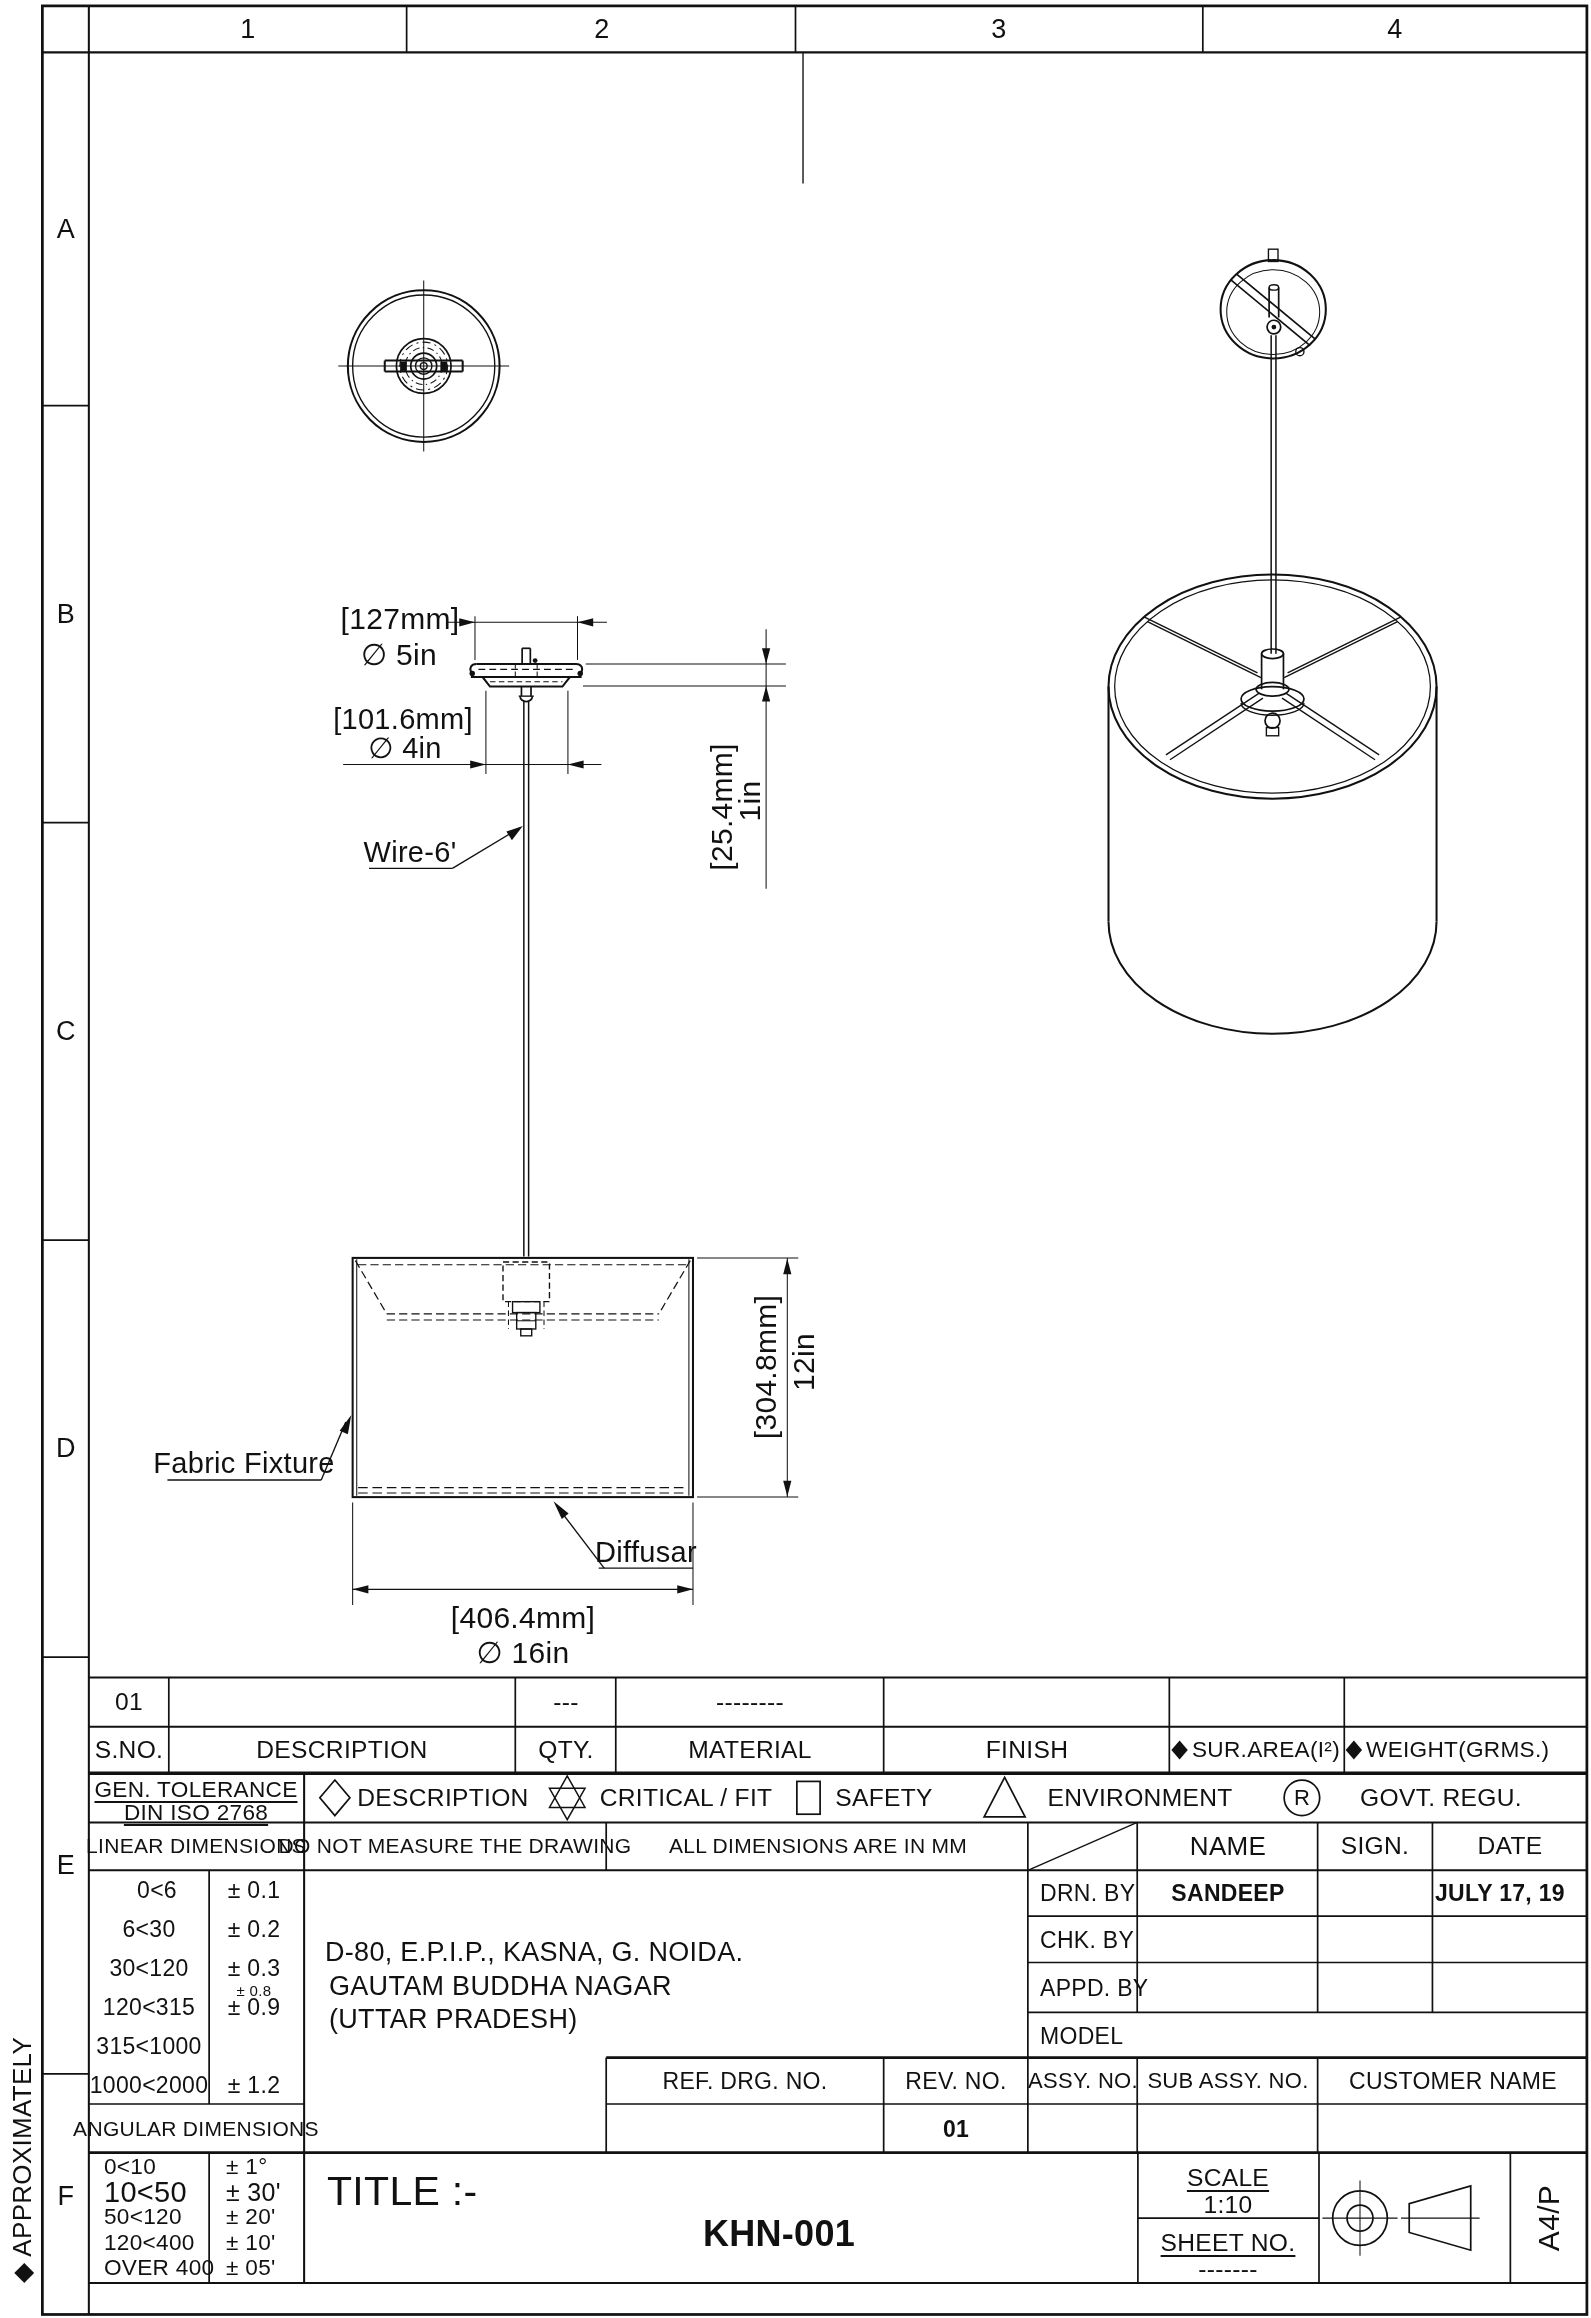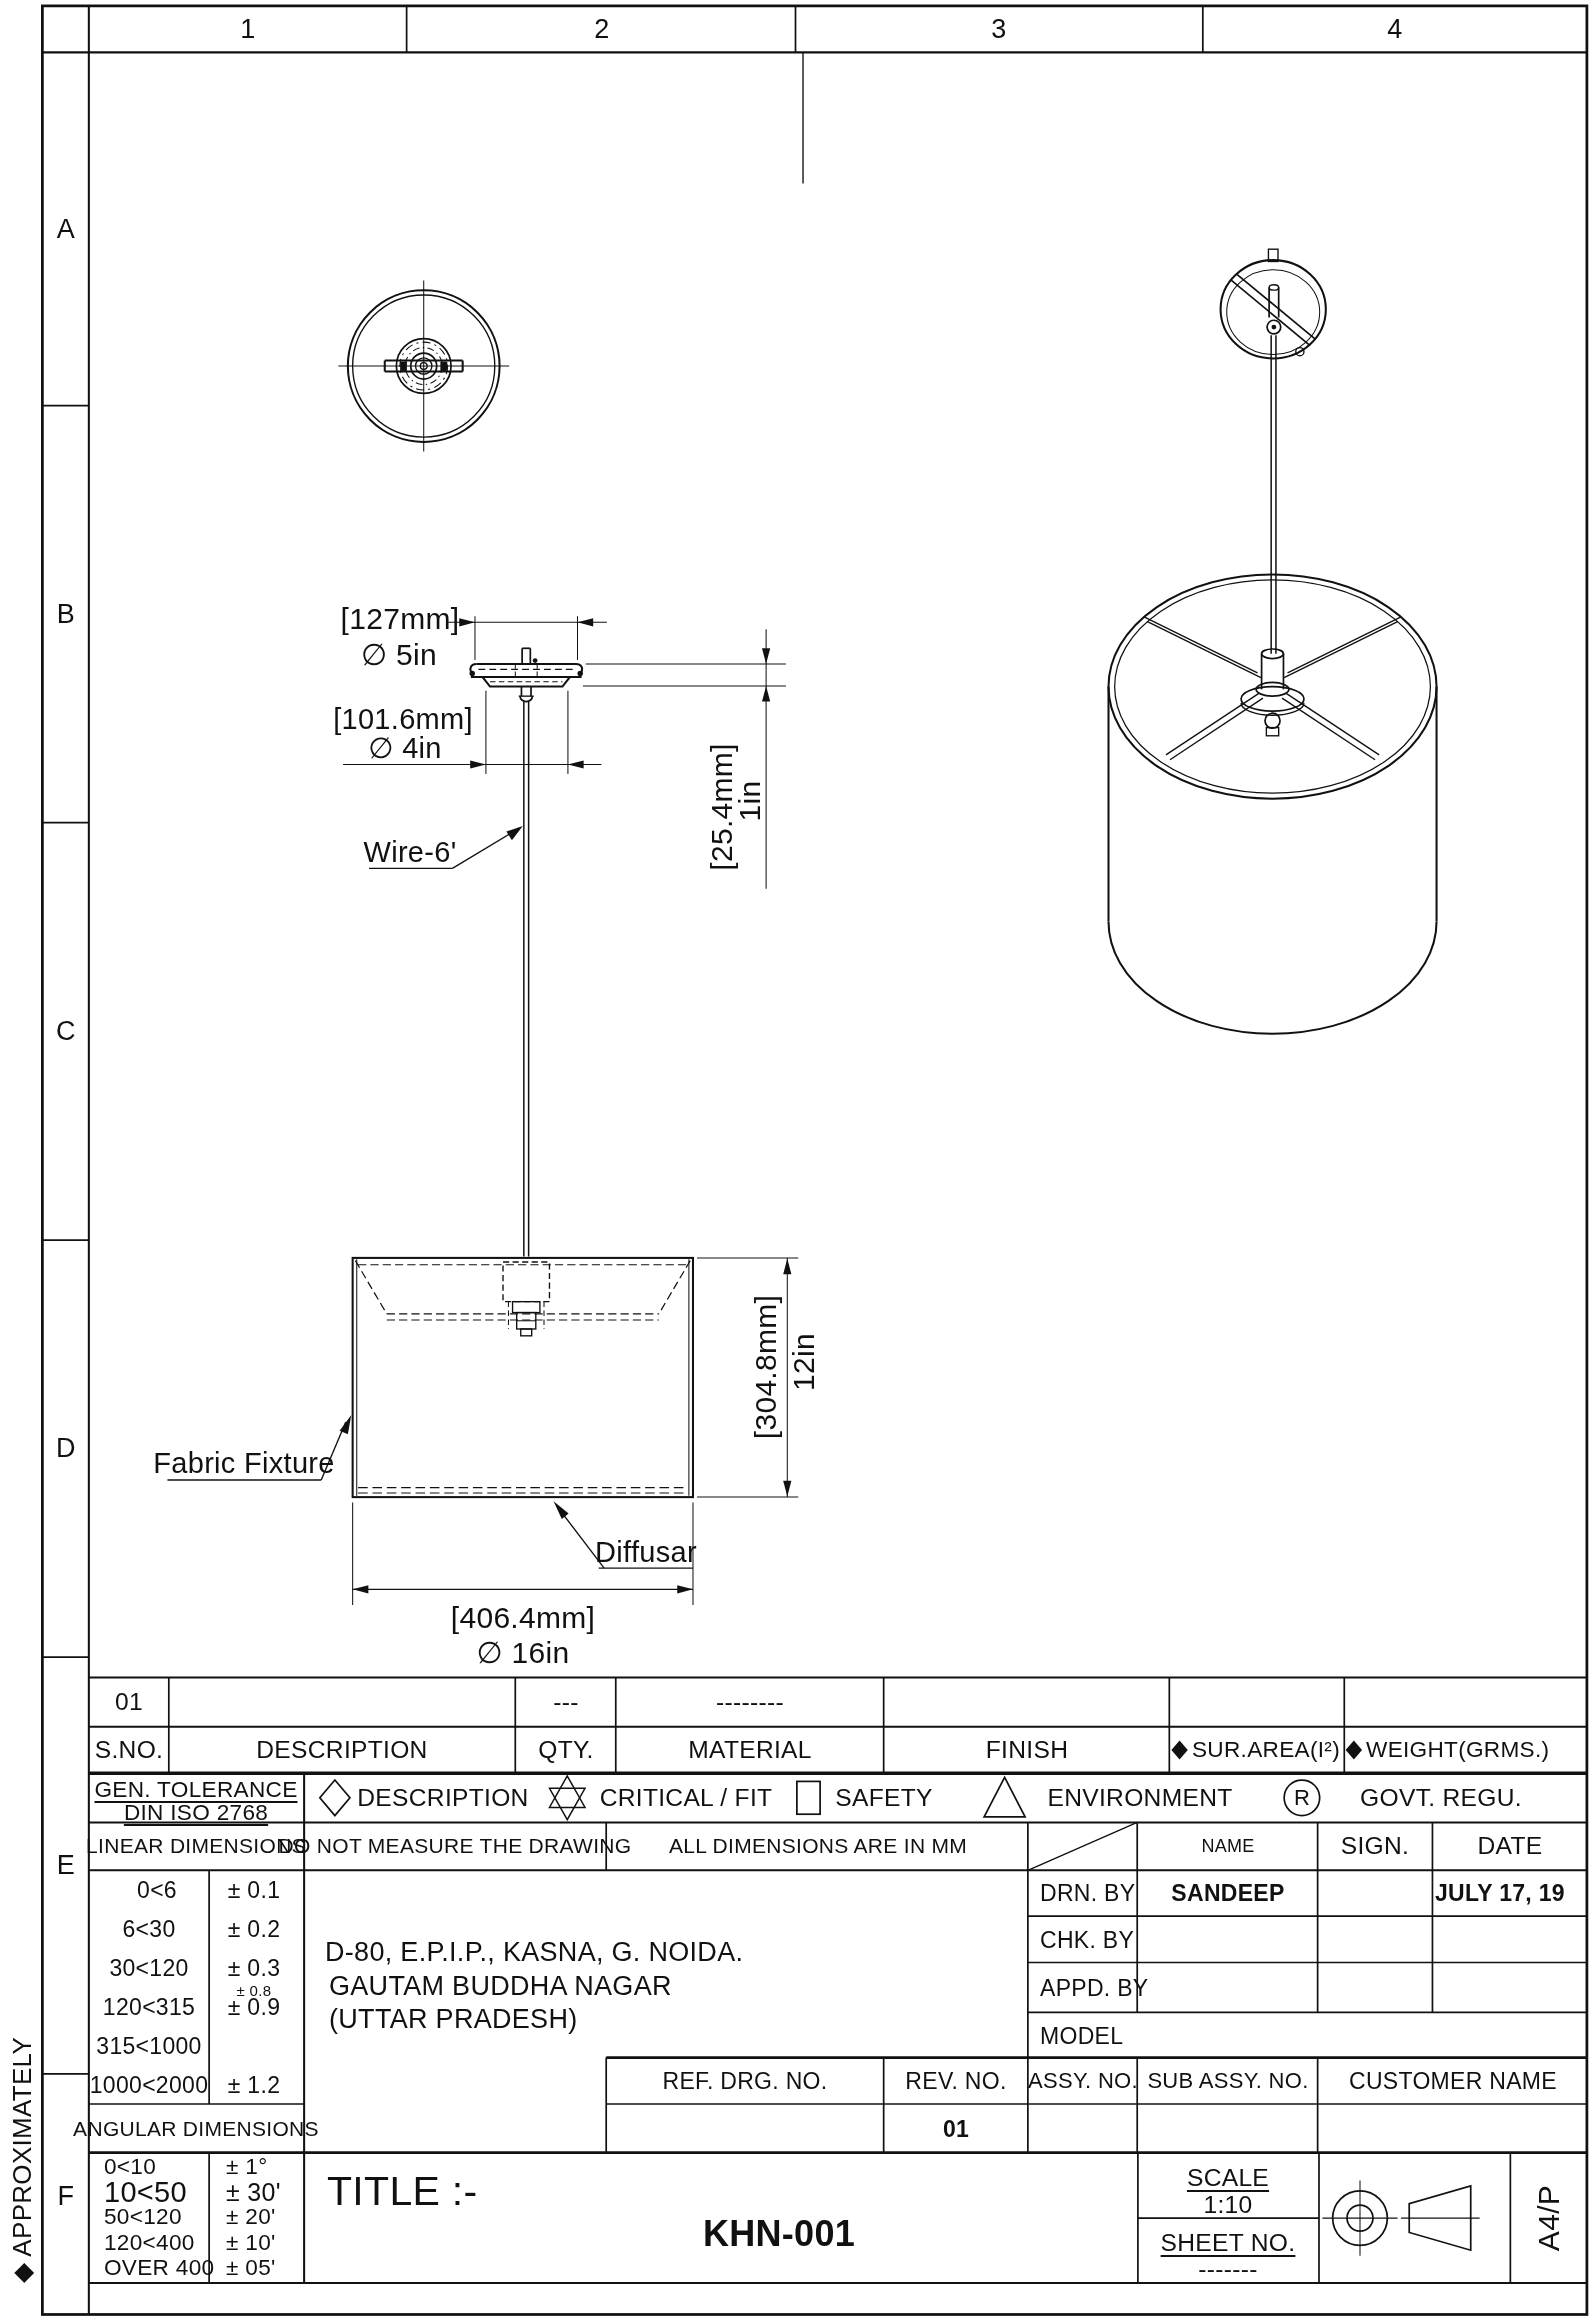--- a/index.html
+++ b/index.html
@@ -290,21 +290,21 @@
   <div class="lbl" style="left:443px;top:1798px;font-size:24.6px;">DESCRIPTION</div>
   <div class="lbl" style="left:686px;top:1798px;font-size:24.6px;">CRITICAL / FIT</div>
   <div class="lbl" style="left:884px;top:1798px;font-size:24.6px;">SAFETY</div>
   <div class="lbl" style="left:1140px;top:1798px;font-size:24.6px;">ENVIRONMENT</div>
   <div class="lbl" style="left:1302px;top:1798px;font-size:22px;">R</div>
   <div class="lbl" style="left:1441px;top:1798px;font-size:24.6px;">GOVT. REGU.</div>
 
   <div class="lbl" style="left:196px;top:1846px;font-size:21px;">LINEAR DIMENSIONS</div>
   <div class="lbl" style="left:455px;top:1846px;font-size:21px;">DO NOT MEASURE THE DRAWING</div>
   <div class="lbl" style="left:818px;top:1846px;font-size:21px;">ALL DIMENSIONS ARE IN MM</div>
-  <div class="lbl" style="left:1228px;top:1846px;font-size:18px;">NAME</div>
+  <div class="lbl" style="left:1228px;top:1846px;font-size:26px;">NAME</div>
   <div class="lbl" style="left:1375px;top:1846px;font-size:24.6px;">SIGN.</div>
   <div class="lbl" style="left:1510px;top:1846px;font-size:24.6px;">DATE</div>
 
   <div class="lbl" style="left:157px;top:1890px;font-size:23px;">0&lt;6</div>
   <div class="lbl" style="left:254px;top:1890px;font-size:23px;">± 0.1</div>
   <div class="lbl" style="left:149px;top:1929px;font-size:23px;">6&lt;30</div>
   <div class="lbl" style="left:254px;top:1929px;font-size:23px;">± 0.2</div>
   <div class="lbl" style="left:149px;top:1968px;font-size:23px;">30&lt;120</div>
   <div class="lbl" style="left:254px;top:1968px;font-size:23px;">± 0.3</div>
   <div class="lbl" style="left:149px;top:2007px;font-size:23px;">120&lt;315</div>

